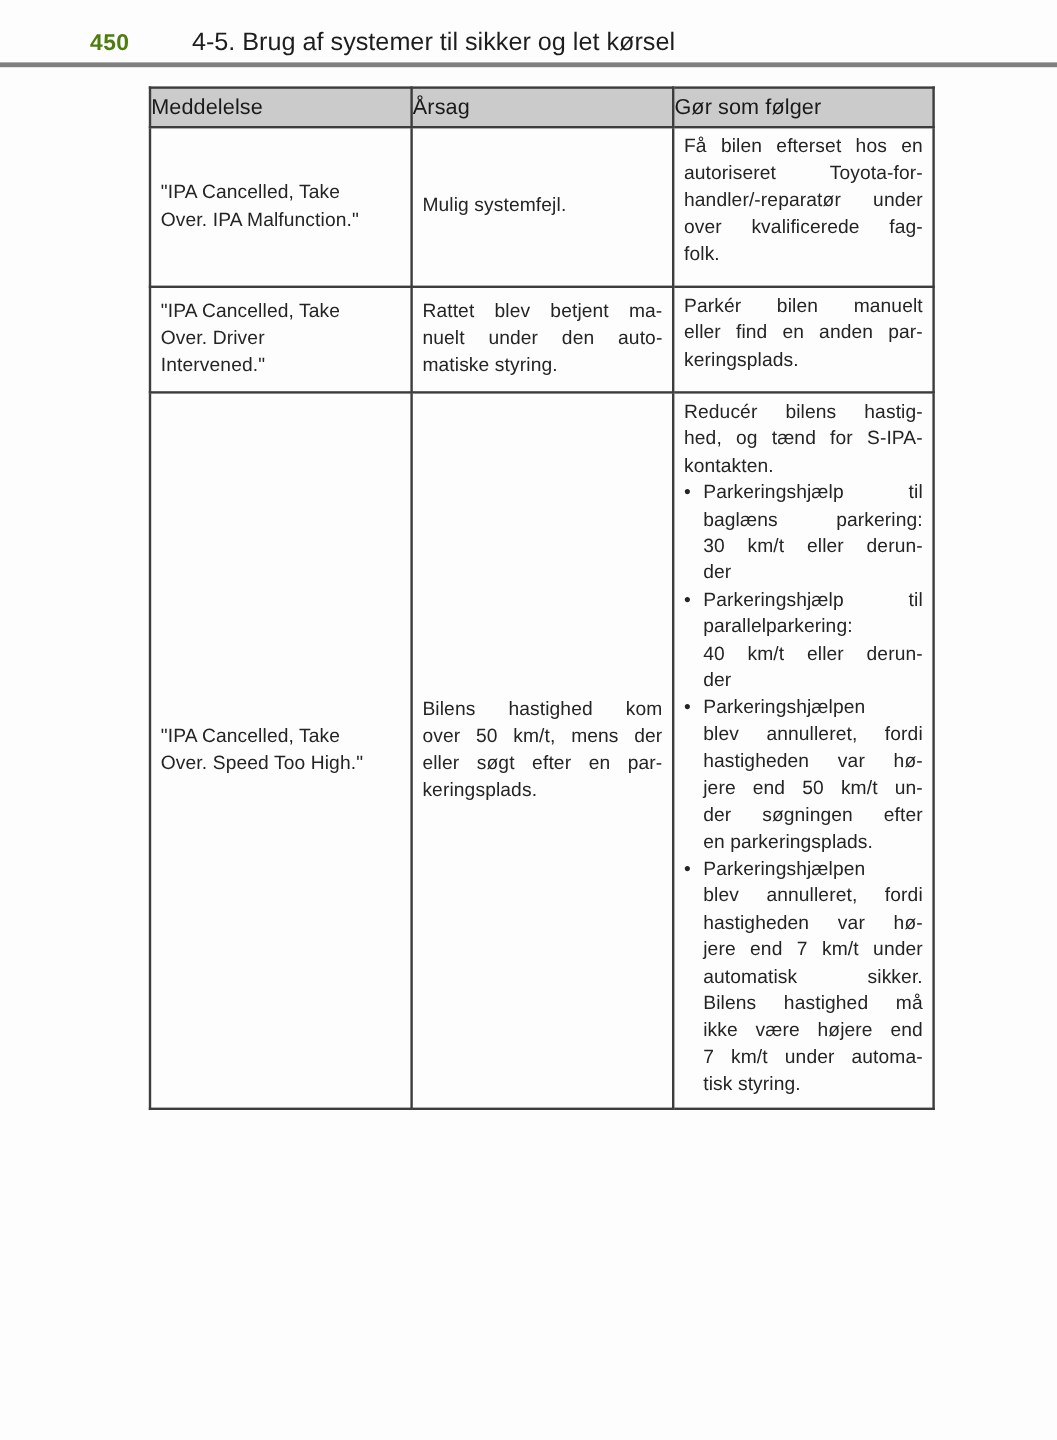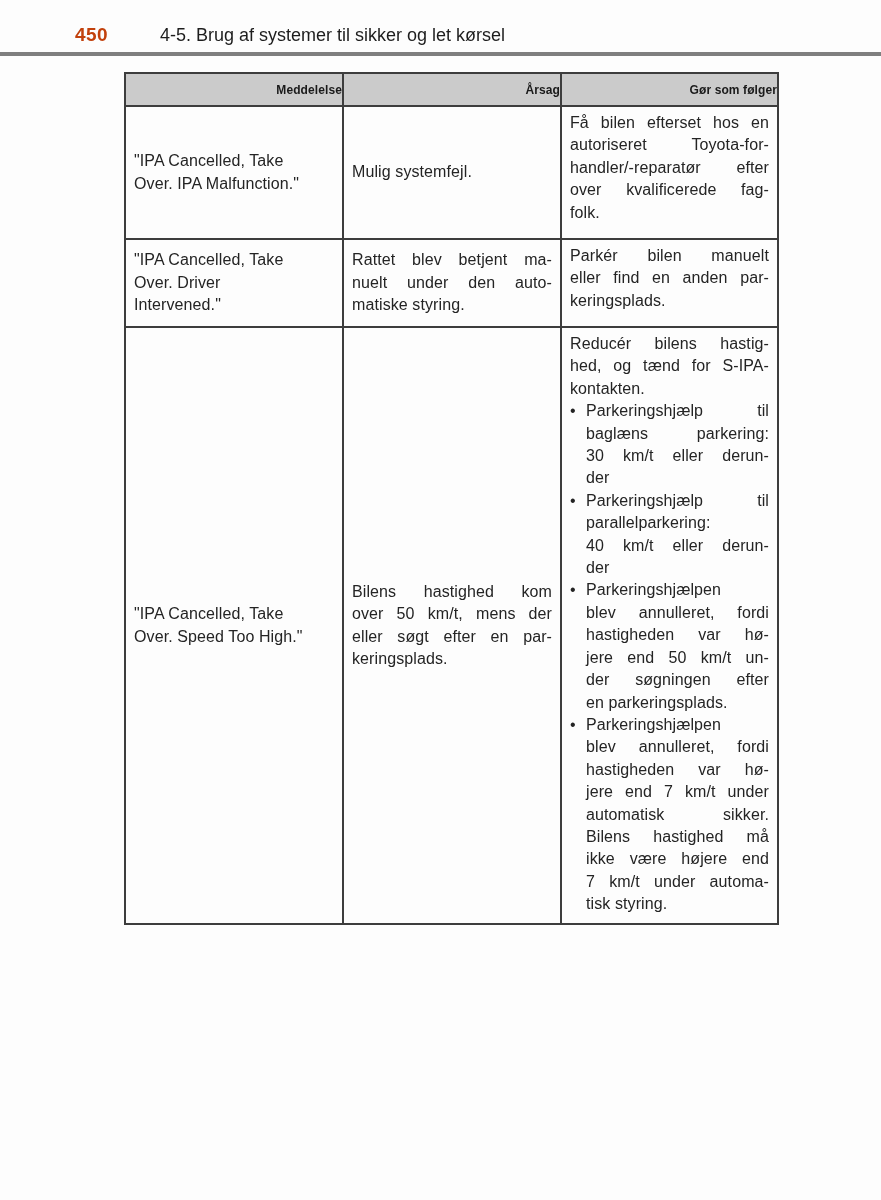--- a/index.html
+++ b/index.html
@@ -17,25 +17,25 @@
     overflow: hidden;
   }
   .page-header {
     display: flex;
     align-items: baseline;
     padding: 24px 0 0 75px;
   }
   .page-number {
     font-size: 19px;
     font-weight: 700;
-    color: #c2410c;
+    color: #4d7c0f;
     letter-spacing: 0.4px;
   }
   .section-title {
-    font-size: 18px;
+    font-size: 21px;
     color: #1d1d1d;
     margin-left: 52px;
   }
   .header-rule {
     position: absolute;
     left: 0;
     top: 52px;
     width: 881px;
     height: 4px;
     background: #7f7f7f;
@@ -50,23 +50,23 @@
     font-size: 16px;
     letter-spacing: 0.1px;
     color: #242424;
   }
   .msg-table col.c1 { width: 218px; }
   .msg-table col.c2 { width: 218px; }
   .msg-table col.c3 { width: 217px; }
   .msg-table th {
     border: 2px solid #3d3d3d;
     background: #cbcbcb;
-    font-weight: 700;
-    font-size: 12px;
-    text-align: right;
+    font-weight: 400;
+    font-size: 18px;
+    text-align: left;
     height: 31px;
     padding: 0;
     color: #1a1a1a;
   }
   .msg-table td {
     border: 2px solid #3d3d3d;
     padding: 5px 8px;
     line-height: 22.4px;
     vertical-align: middle;
   }
@@ -121,21 +121,21 @@
           </td>
           <td class="cause-cell">
             <div class="block">
               <div class="line">Mulig systemfejl.</div>
             </div>
           </td>
           <td class="action-cell">
             <div class="block">
               <div class="line jl">Få bilen efterset hos en</div>
               <div class="line jl">autoriseret Toyota-for-</div>
-              <div class="line jl">handler/-reparatør efter</div>
+              <div class="line jl">handler/-reparatør under</div>
               <div class="line jl">over kvalificerede fag-</div>
               <div class="line">folk.</div>
             </div>
           </td>
         </tr>
         <tr>
           <td class="message-cell">
             <div class="message-line">"IPA Cancelled, Take</div>
             <div class="message-line">Over. Driver</div>
             <div class="message-line">Intervened."</div>

